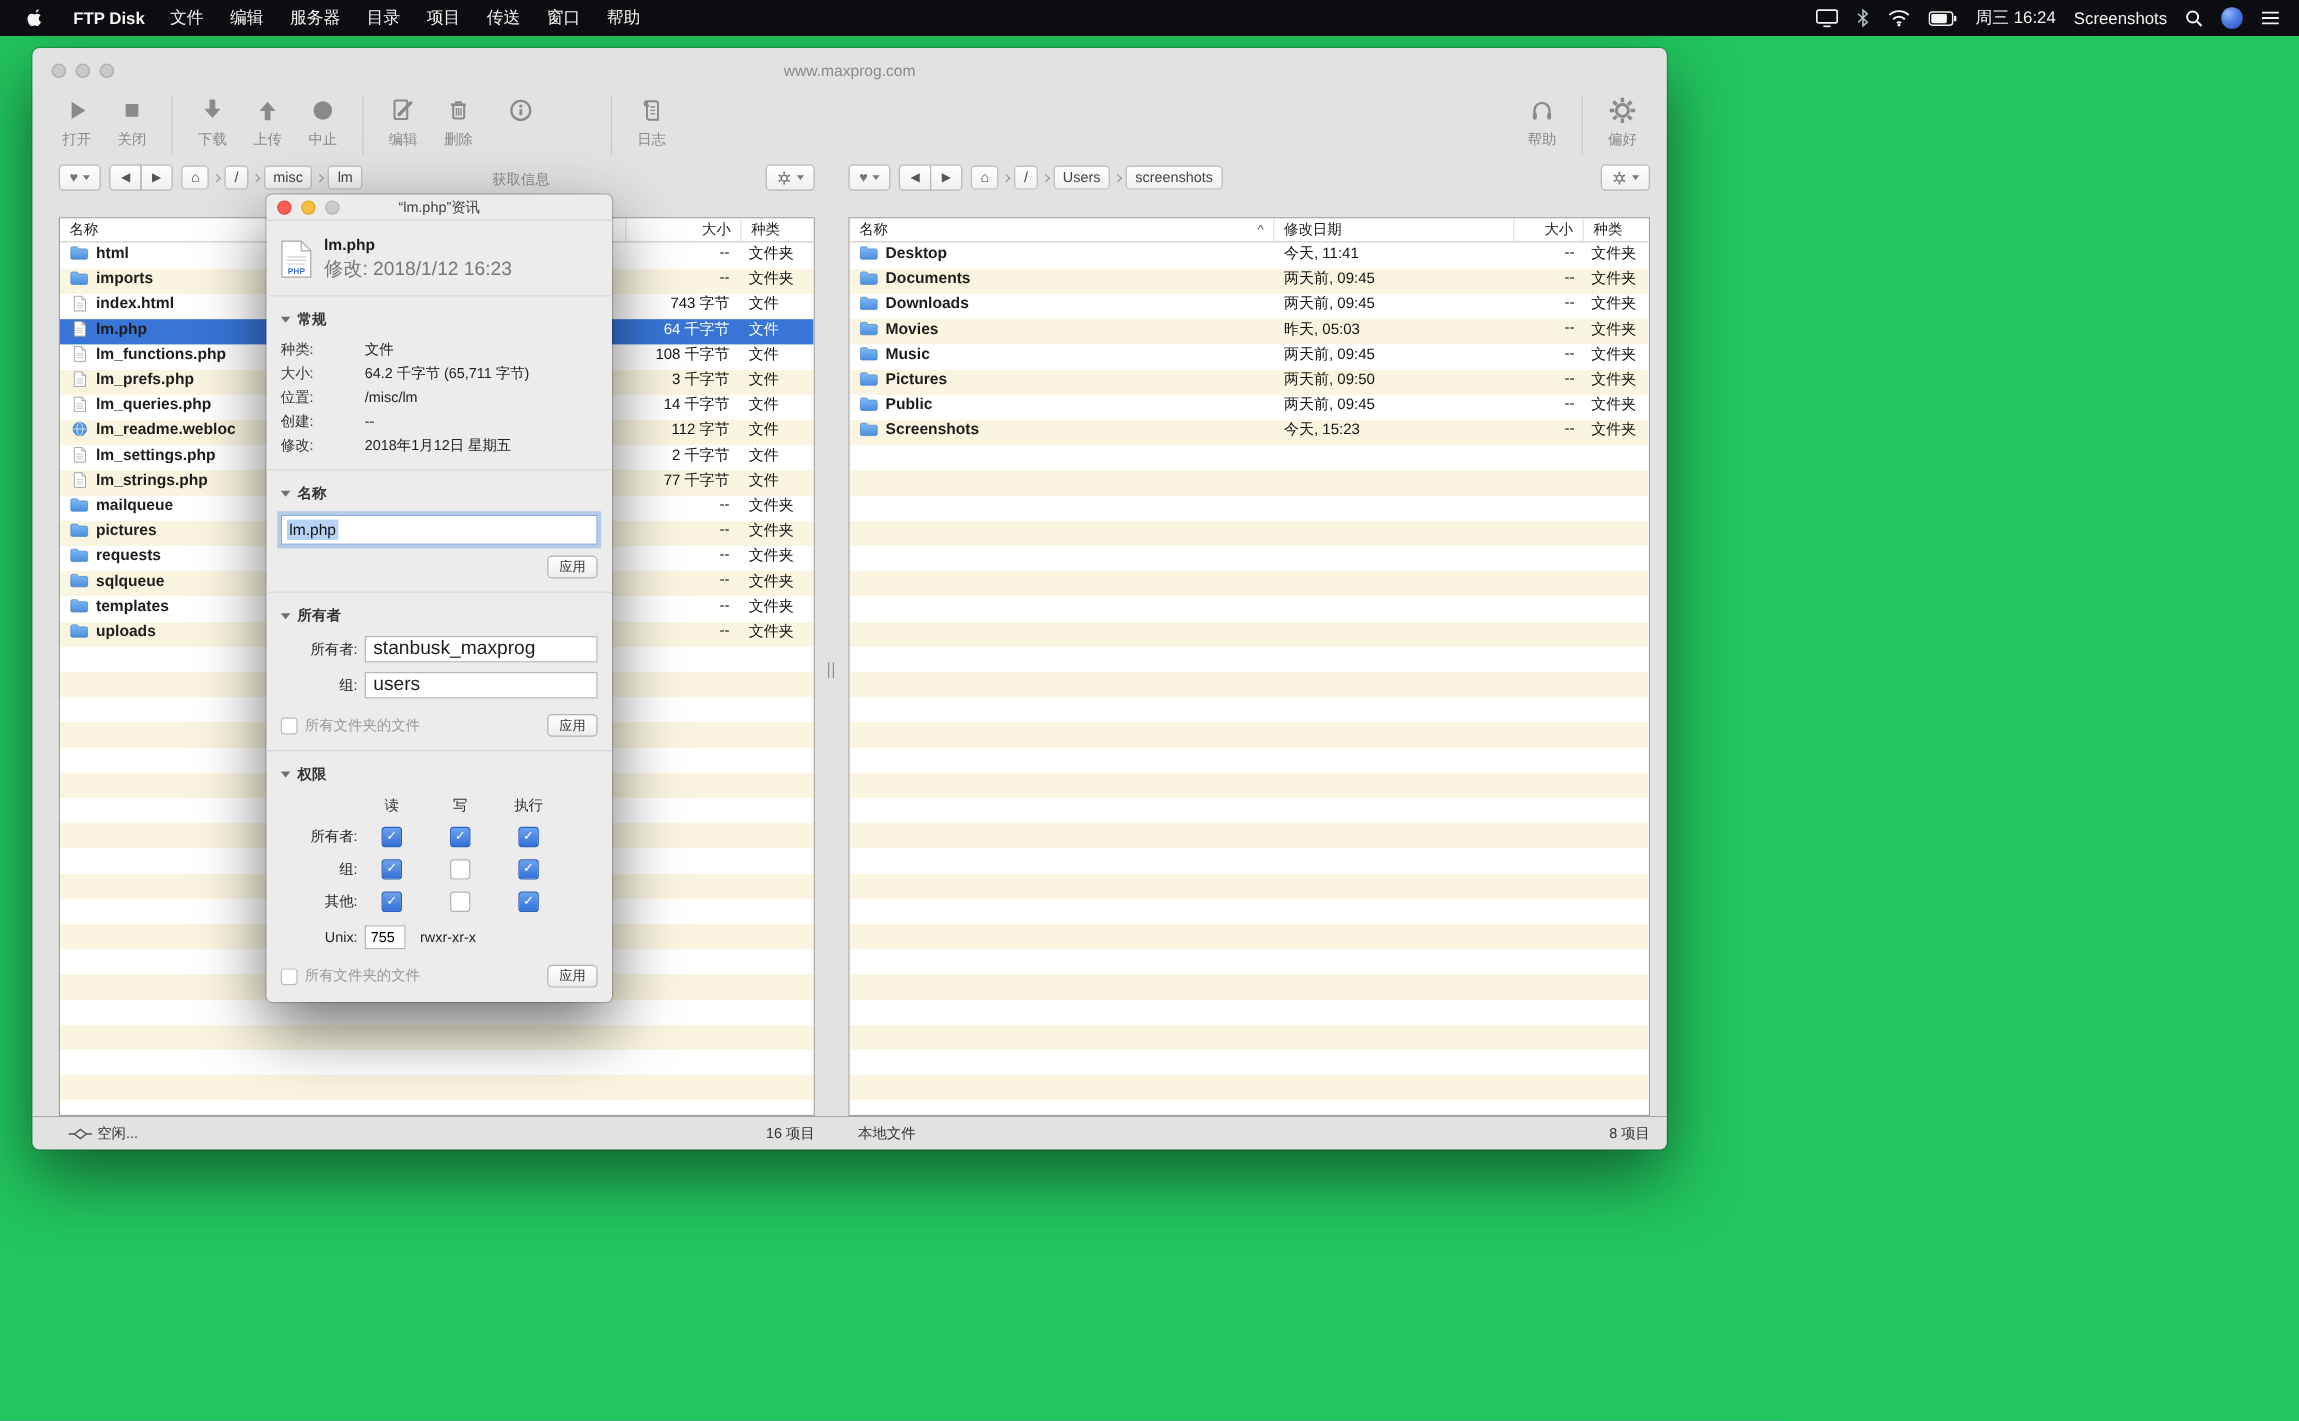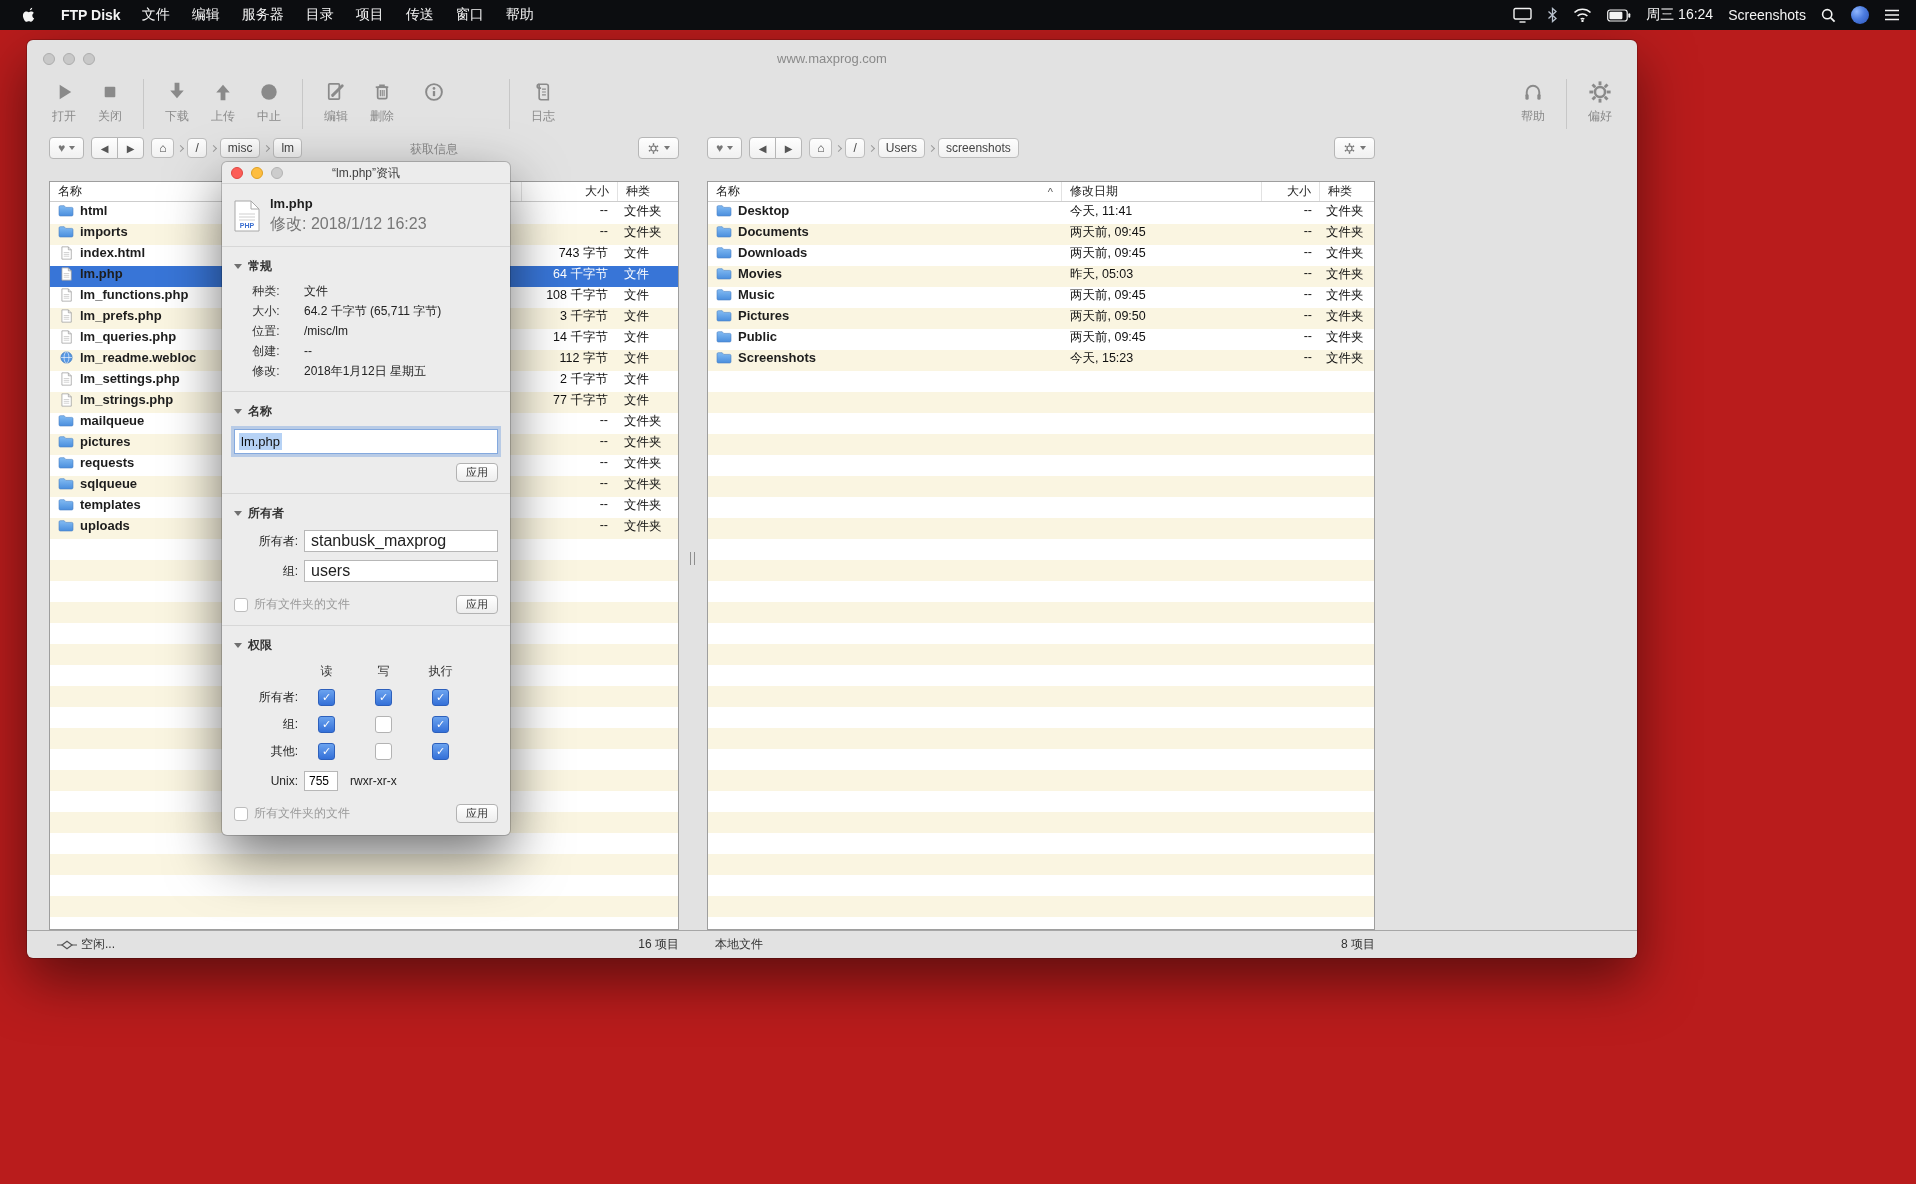--- a/index.html
+++ b/index.html
@@ -1,35 +1,35 @@
 <!DOCTYPE html>
 <html><head>
 <meta charset="utf-8">
 <style>
   * { margin:0; padding:0; box-sizing:border-box; }
   html,body { width:1916px; height:1184px; }
   body { font-family:"Liberation Sans","DejaVu Sans",sans-serif; background:#5d7191; overflow:hidden; }
 
-  .desktop { position:relative; width:1916px; height:1184px; background:#b91c1c; overflow:hidden; }
+  .desktop { position:relative; width:1916px; height:1184px; background:#22c55e; overflow:hidden; }
 
   
   .menubar { position:absolute; left:0; top:0; right:0; height:30px; background:#0c0d10; color:#f4f4f4;
              display:flex; align-items:center; font-size:14px; z-index:60; }
   .apple-menu { margin:0 6px 0 14px; display:flex; align-items:center; padding:0 8px; }
   .app-menu { font-weight:bold; padding:0 10px; }
   .menus { display:flex; }
   .menu-item { padding:0 11px; }
   .mb-right { margin-left:auto; display:flex; align-items:center; gap:15px; padding-right:16px; }
   .mb-icon { display:flex; align-items:center; }
   .mb-text { font-size:14px; }
   .avatar { width:18px; height:18px; border-radius:50%;
             background:radial-gradient(circle at 32% 30%, #8fb6ff 0%, #4c7ce0 45%, #2b53b8 100%); }
 
   
-  .window { position:absolute; left:27px; top:40px; width:1610px; height:918px; background:#e2e2e2;
+  .window { position:absolute; left:27px; top:40px; width:1362px; height:918px; background:#e2e2e2;
             border-radius:6px; box-shadow:0 22px 55px rgba(0,0,0,.5), 0 0 0 1px rgba(0,0,0,.18); }
   .titlebar { position:relative; height:36px; }
   .lights { position:absolute; left:16px; top:13px; display:flex; gap:8px; }
   .light { width:12px; height:12px; border-radius:50%; background:#c8c8c8; border:1px solid #adadad; }
   .wtitle { text-align:center; line-height:38px; font-size:13px; color:#8a8a8a; }
 
   .toolbar { position:absolute; left:0; right:0; top:36px; height:60px; display:flex; align-items:flex-start; padding:0 14px; }
   .tb-btn { width:46px; display:flex; flex-direction:column; align-items:center; gap:3px; color:#8a8a8a;
             font-size:12px; padding-top:3px; }
   .tb-btn.wide { width:58px;gap:36px; }
@@ -118,21 +118,21 @@
   .dlg-body { padding:8px 12px 12px; }
 
   .file-head { display:flex; align-items:center; gap:10px; margin:4px 0 2px; }
   .fname { font-size:13px; font-weight:bold; color:#1d1d1d; }
   .fmod { font-size:16px; color:#777; margin-top:3px;text-align:center; }
 
   .sec-head { display:flex; align-items:center; gap:6px; font-weight:bold; color:#333; margin-top:11px; }
   .tri { width:0; height:0; border-left:4px solid transparent; border-right:4px solid transparent;
          border-top:5px solid #6f6f6f; }
   .kv { display:grid; grid-template-columns:64px 1fr; column-gap:6px; row-gap:2px; margin-top:7px; line-height:18px; }
-  .kv .k { text-align:center; color:#333; }
+  .kv .k { text-align:left; color:#333; }
   .kv .v { color:#222; }
   .dlg-hr { border:none; border-top:1px solid #d7d7d7; margin:11px -12px 0; }
 
   .fake-input { margin-top:9px; height:25px; background:#fff; border:1px solid #84a9de;
                 box-shadow:0 0 0 3px rgba(100,150,220,.38); display:flex; align-items:center; padding:0 4px;
                 font-size:13px; color:#111; }
   .seltext { background:#b6d2f5; padding:1px 2px; }
   .apply-row { display:flex; justify-content:flex-end; margin-top:9px; }
   .apply-btn { min-width:42px; height:19px; background:linear-gradient(#ffffff,#ededed); border:1px solid #b2b2b2;
                border-radius:4px; font-size:11px; color:#333; display:flex; align-items:center; justify-content:center;

